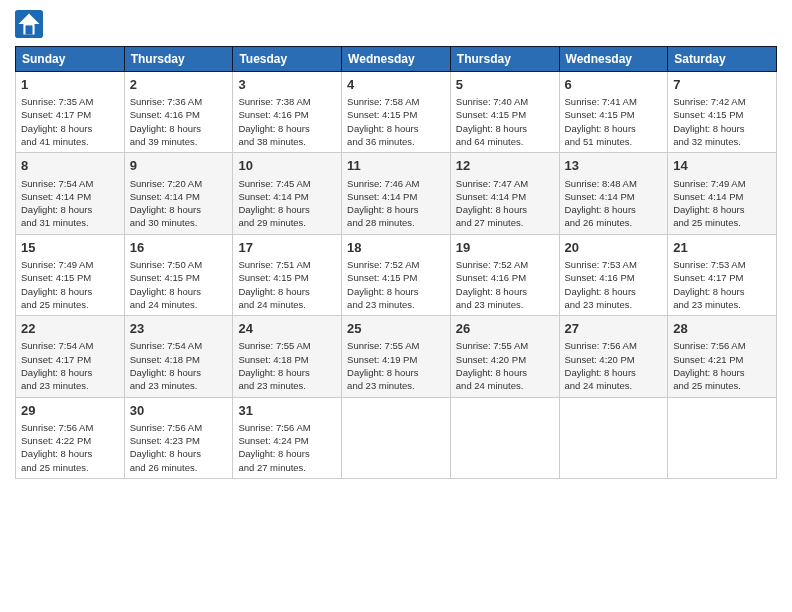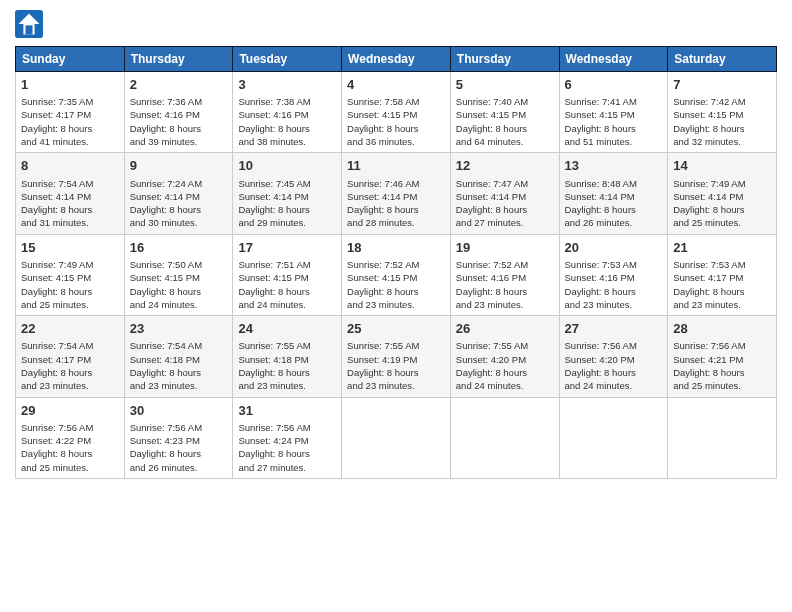--- a/index.html
+++ b/index.html
@@ -171,21 +171,21 @@
         <tr>
           <td>
             <span class="day-number">8</span>
             <div>Sunrise: 7:54 AM</div>
             <div>Sunset: 4:14 PM</div>
             <div>Daylight: 8 hours</div>
             <div>and 31 minutes.</div>
           </td>
           <td>
             <span class="day-number">9</span>
-            <div>Sunrise: 7:24 AM</div>
+            <div>Sunrise: 7:20 AM</div>
             <div>Sunset: 4:14 PM</div>
             <div>Daylight: 8 hours</div>
             <div>and 30 minutes.</div>
           </td>
           <td>
             <span class="day-number">10</span>
             <div>Sunrise: 7:45 AM</div>
             <div>Sunset: 4:14 PM</div>
             <div>Daylight: 8 hours</div>
             <div>and 29 minutes.</div>

